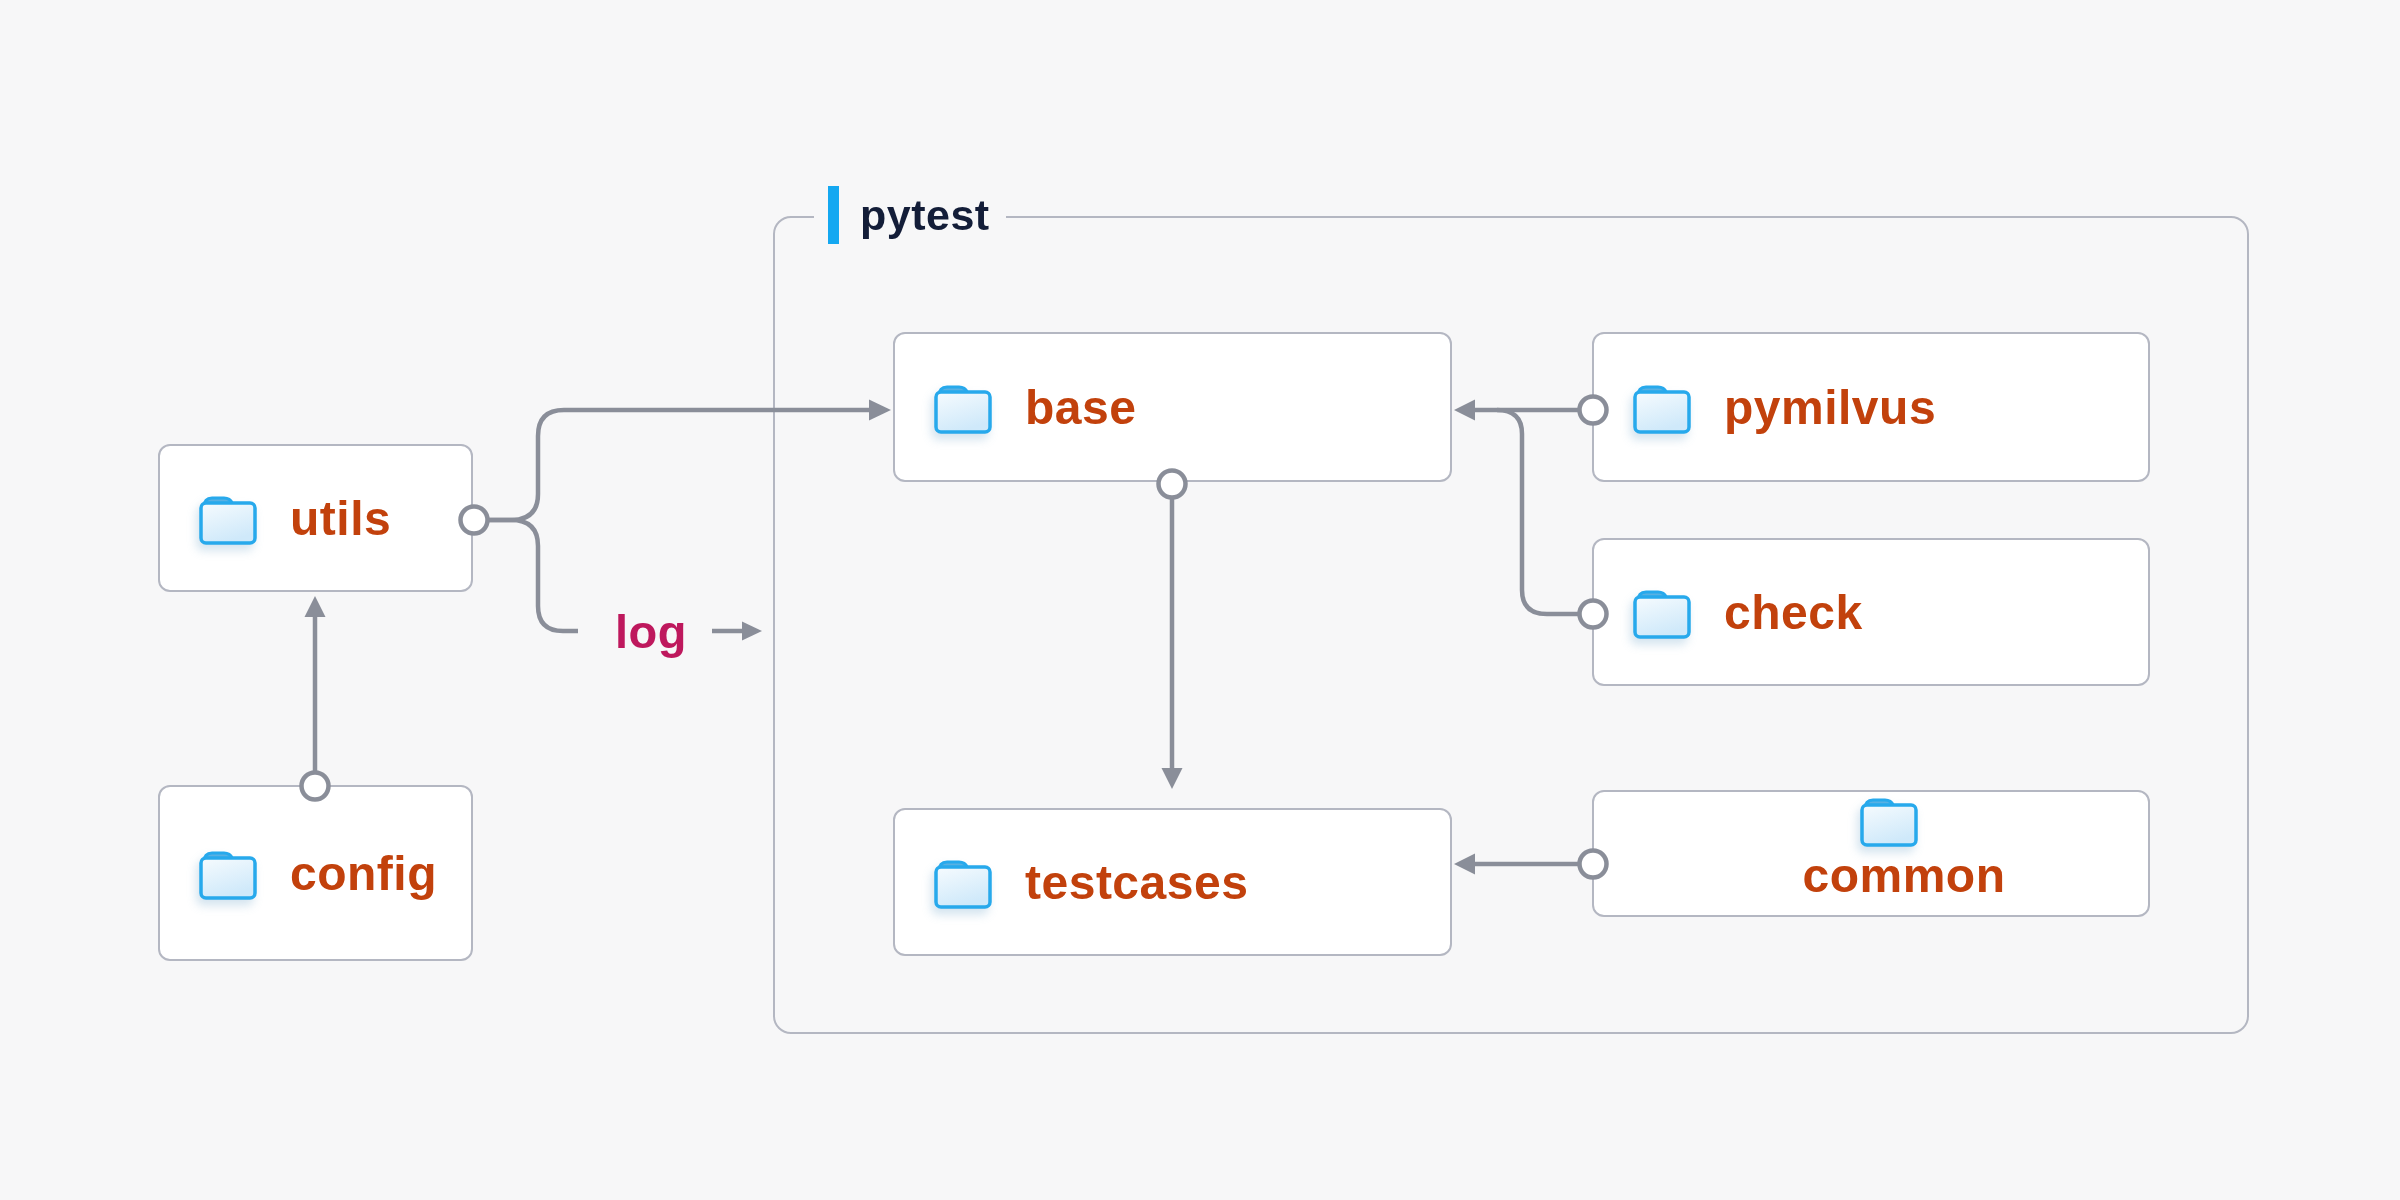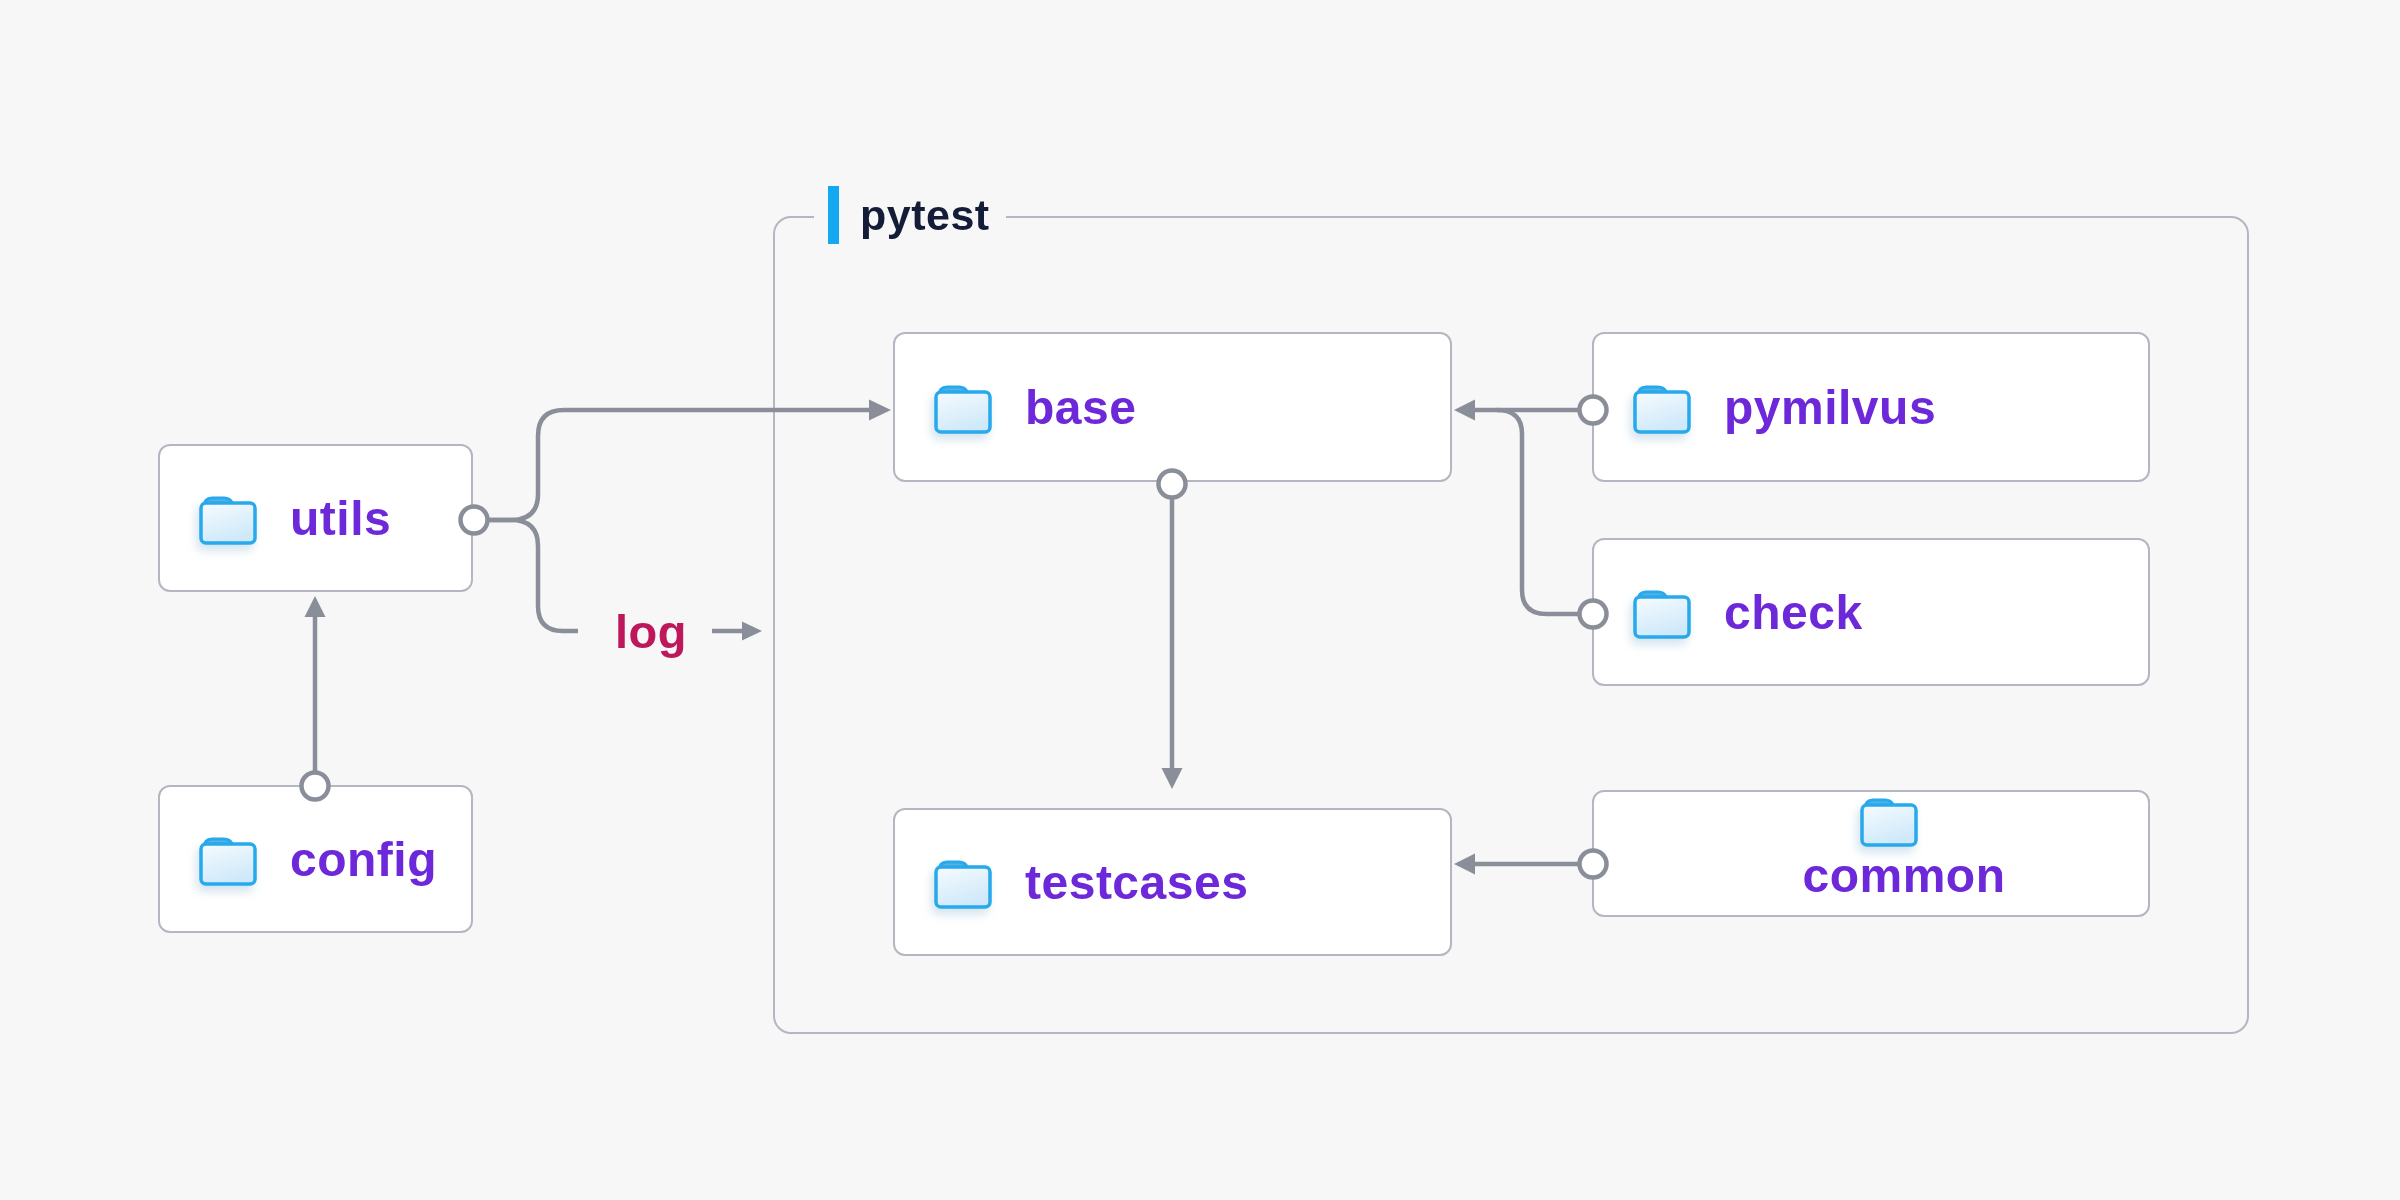--- a/index.html
+++ b/index.html
@@ -51,21 +51,21 @@
     border-radius: 12px;
     display: flex;
     align-items: center;
     padding-left: 36px;
     box-sizing: border-box;
     z-index: 2;
   }
   .node .label {
     font-size: 48px;
     font-weight: 700;
-    color: #6d28d9;
+    color: #c2410c;
     margin-left: 30px;
     letter-spacing: 0.5px;
   }
   .folder {
     width: 64px; height: 56px;
     flex: 0 0 auto;
     filter: drop-shadow(-3px 6px 5px rgba(60, 130, 180, 0.22));
   }
   .edge-label {
     position: absolute;
@@ -119,21 +119,21 @@
   </svg>
 
   <div class="node" style="left:158px; top:444px; width:315px; height:148px;">
     <svg class="folder" viewBox="0 0 64 56">
       <path d="M8 17 Q8 8 16 8 H28 Q34 8 36.5 13.5 L40 21 H8 Z" fill="#58b0e3" stroke="#27a9ec" stroke-width="3"></path>
       <rect x="5" y="13" width="54" height="40" rx="5" fill="url(#folderGrad)" stroke="#27a9ec" stroke-width="3.5"></rect>
     </svg>
     <span class="label">utils</span>
   </div>
 
-  <div class="node" style="left:158px; top:785px; width:315px; height:148px;">
+  <div class="node" style="left:158px; top:785px; width:315px; height:176px;">
     <svg class="folder" viewBox="0 0 64 56">
       <path d="M8 17 Q8 8 16 8 H28 Q34 8 36.5 13.5 L40 21 H8 Z" fill="#58b0e3" stroke="#27a9ec" stroke-width="3"></path>
       <rect x="5" y="13" width="54" height="40" rx="5" fill="url(#folderGrad)" stroke="#27a9ec" stroke-width="3.5"></rect>
     </svg>
     <span class="label">config</span>
   </div>
 
   <div class="node" style="left:893px; top:332px; width:559px; height:150px;">
     <svg class="folder" viewBox="0 0 64 56">
       <path d="M8 17 Q8 8 16 8 H28 Q34 8 36.5 13.5 L40 21 H8 Z" fill="#58b0e3" stroke="#27a9ec" stroke-width="3"></path>

